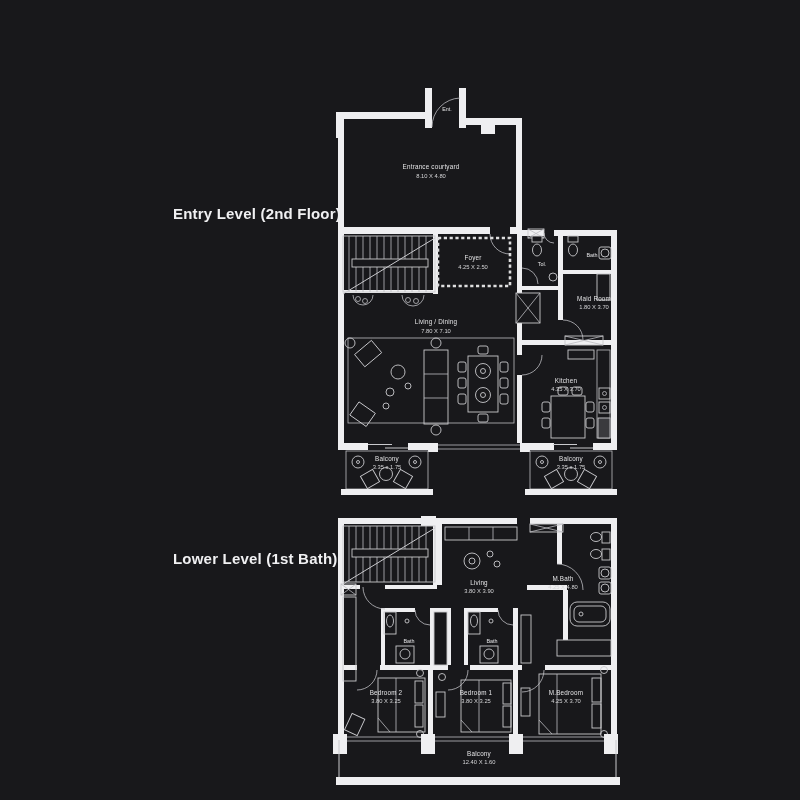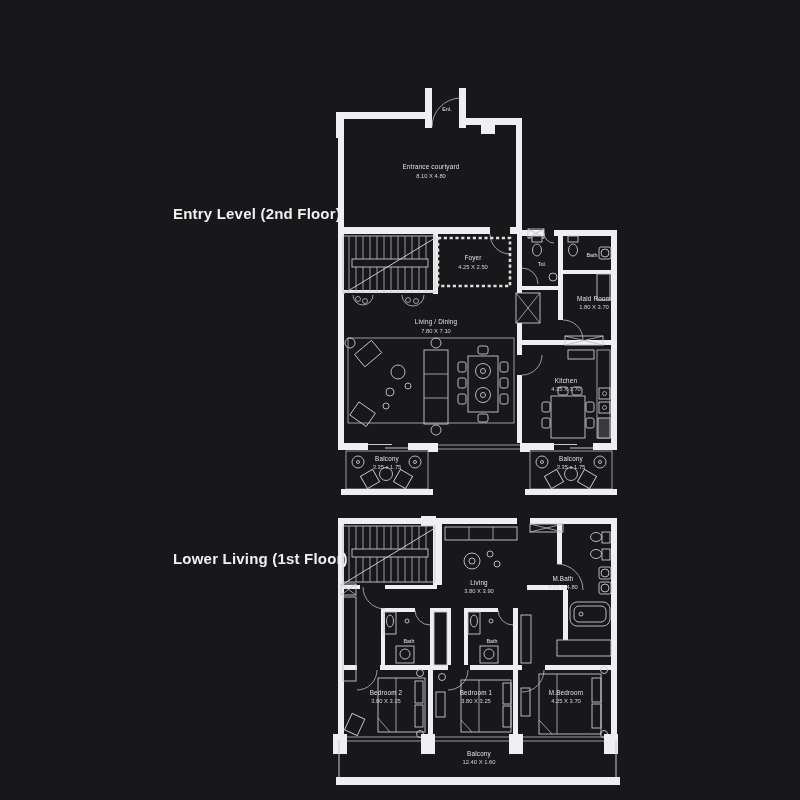--- a/index.html
+++ b/index.html
@@ -18,21 +18,21 @@
   .lbl{font-size:6.3px;text-anchor:middle;letter-spacing:.2px;}
   .dim{font-size:5.8px;text-anchor:middle;fill:#d4d4d6;}
   .tiny{font-size:5.4px;text-anchor:middle;}
 </style>
 </head>
 <body>
 
 <div class="page">
 
   <div class="floor-title" id="entry-title">Entry Level (2nd Floor)</div>
-  <div class="floor-title" id="lower-title">Lower Living (1st Floor)</div>
+  <div class="floor-title" id="lower-title">Lower Level (1st Bath)</div>
 
   <svg width="800" height="800" viewBox="0 0 800 800">
     <defs>
       <pattern id="hl" width="4" height="3" patternUnits="userSpaceOnUse">
         <path d="M0 1.5H4" stroke="#b9b9bd" stroke-width="0.7"></path>
       </pattern>
       <pattern id="vl" width="3" height="4" patternUnits="userSpaceOnUse">
         <path d="M1.5 0V4" stroke="#b9b9bd" stroke-width="0.7"></path>
       </pattern>
       <pattern id="dg" width="3.5" height="3.5" patternUnits="userSpaceOnUse">

